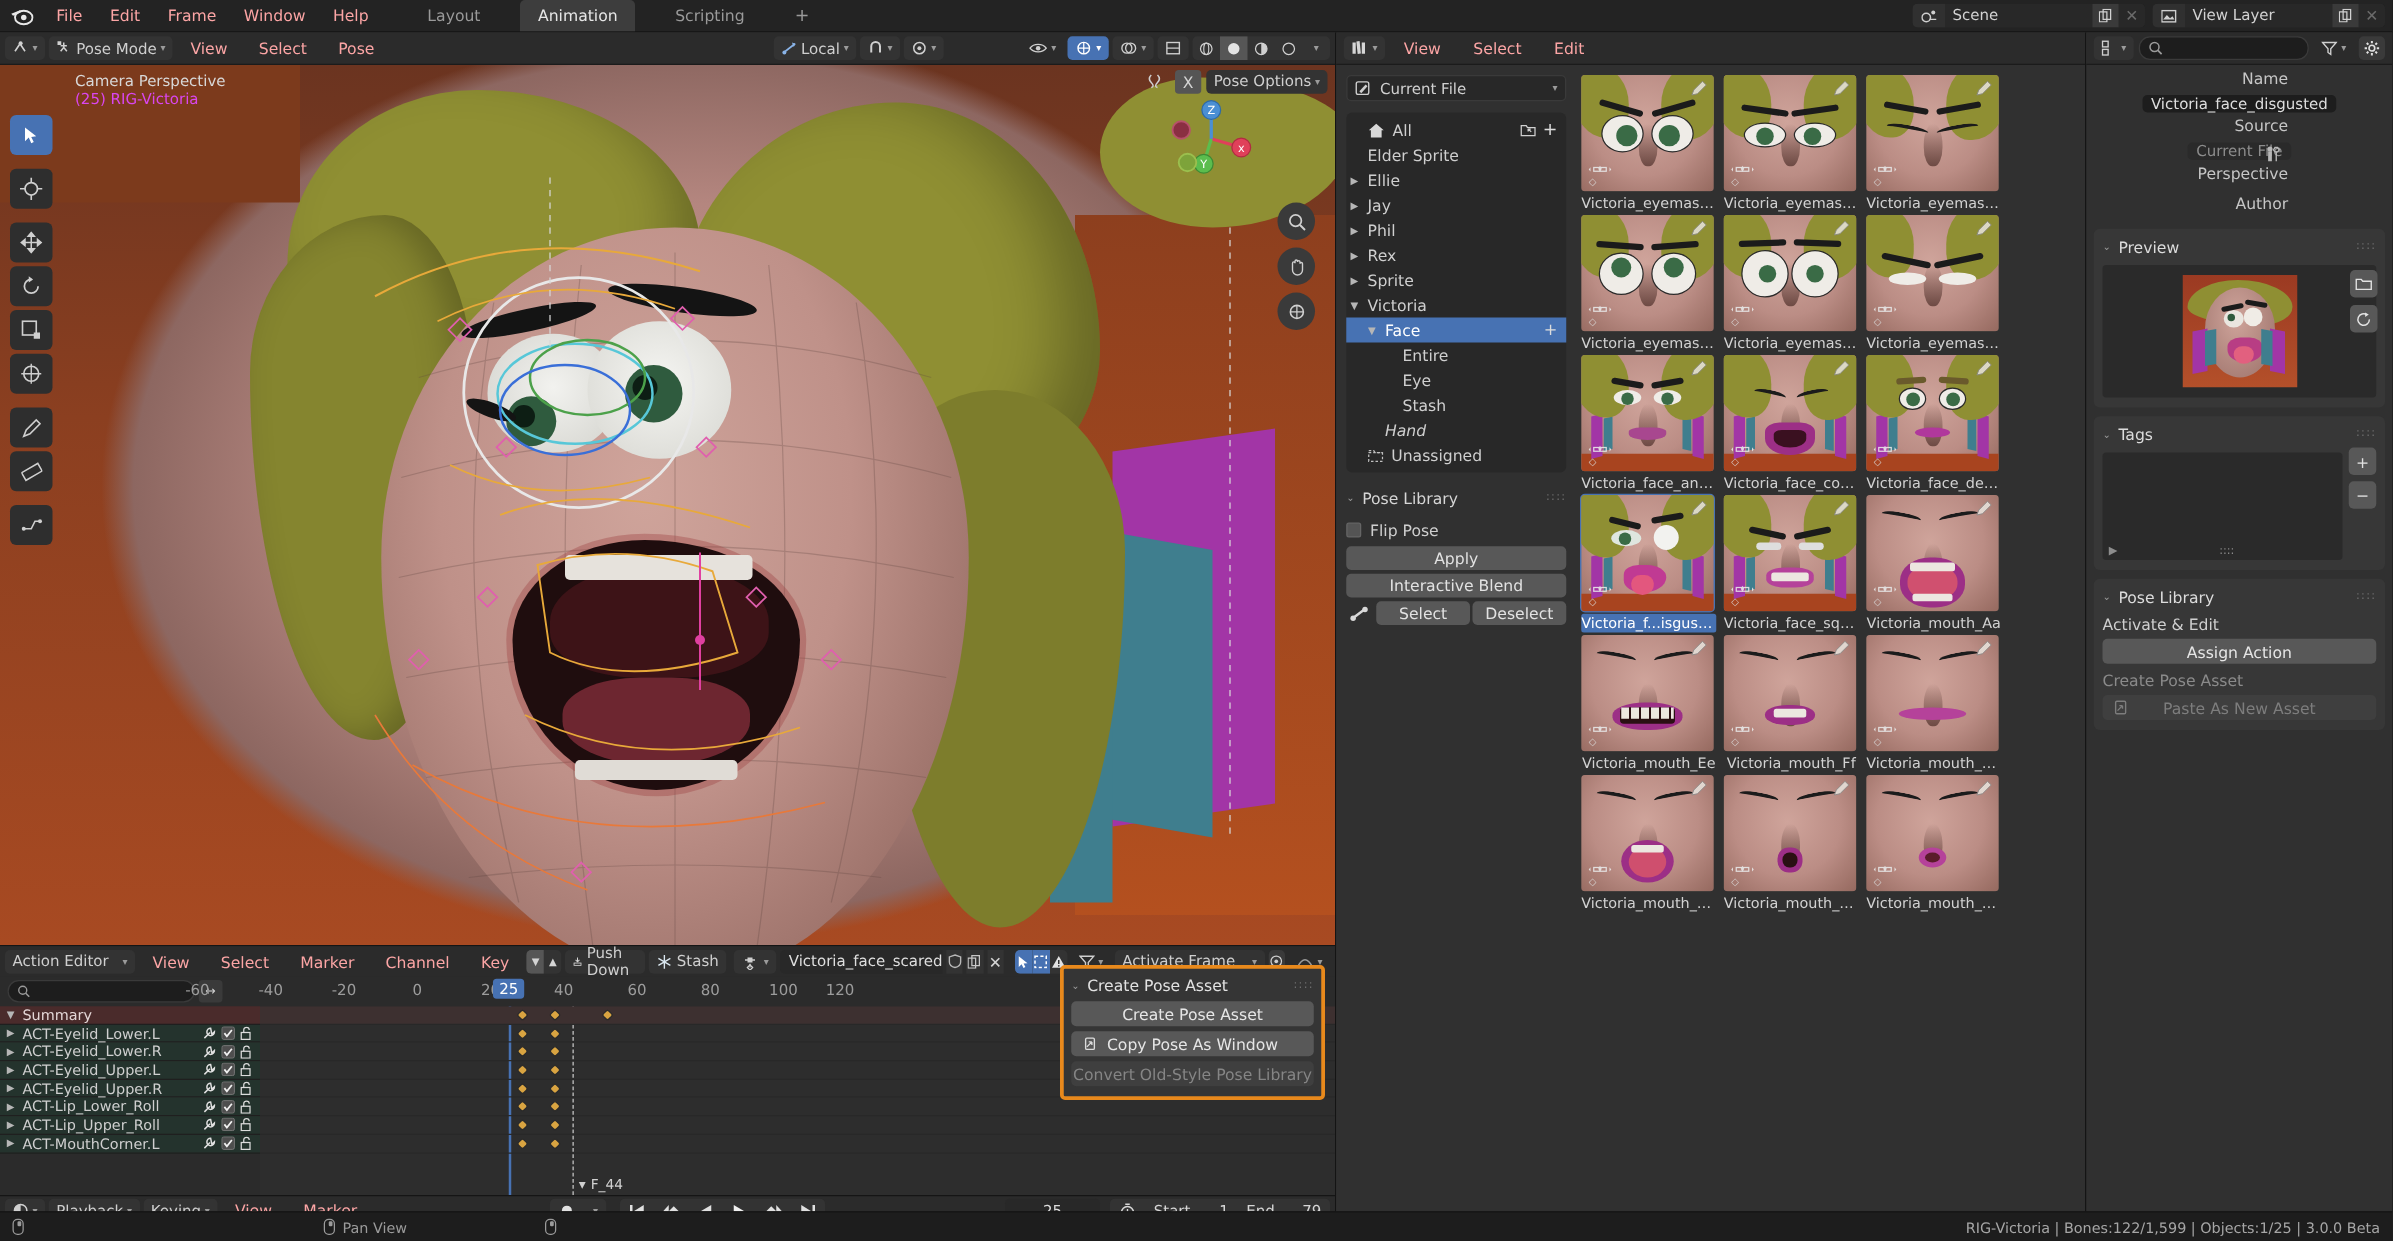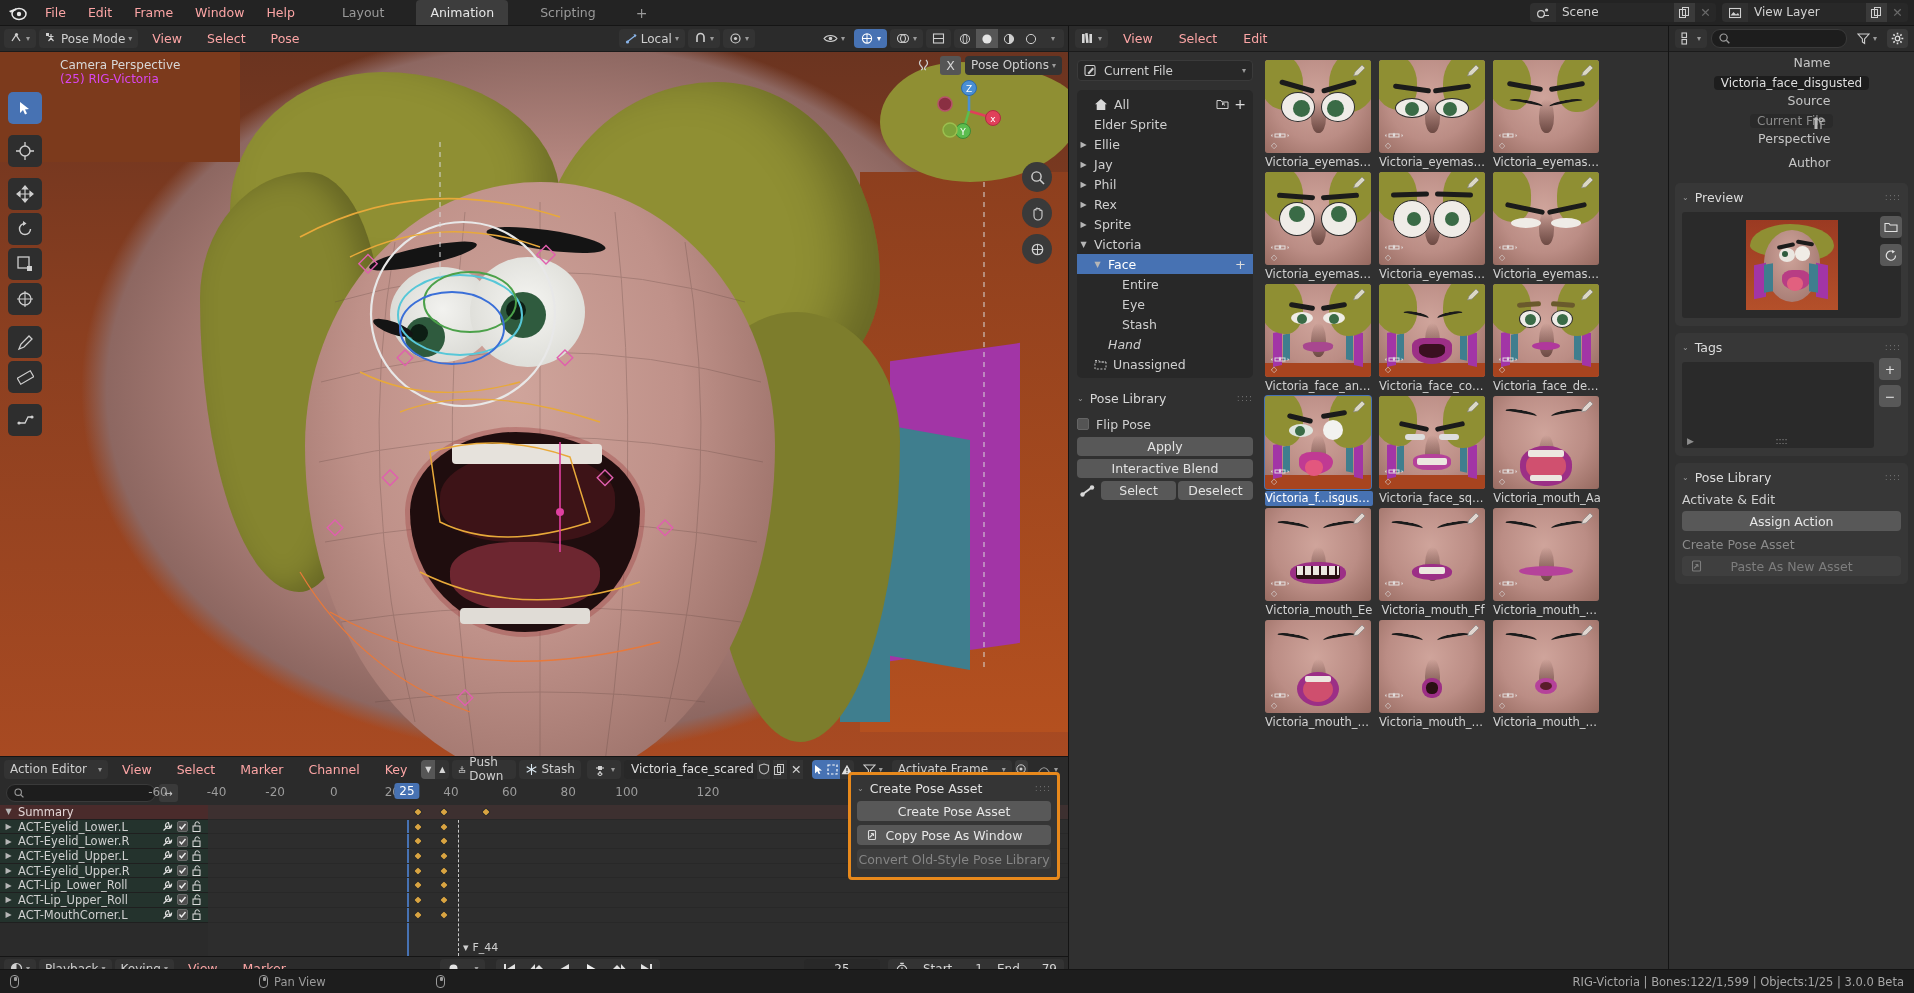--- a/index.html
+++ b/index.html
@@ -1429,21 +1429,21 @@
     <div id="ruler-ticks">
         <div class="ruler-num" style="left: 157.95px;">-60</div>
         <div class="ruler-num" style="left: 216.55px;">-40</div>
         <div class="ruler-num" style="left: 275.15px;">-20</div>
         <div class="ruler-num" style="left: 333.75px;">0</div>
         <div class="ruler-num" style="left: 392.35px;">20</div>
         <div class="ruler-num" style="left: 450.95px;">40</div>
         <div class="ruler-num" style="left: 509.55px;">60</div>
         <div class="ruler-num" style="left: 568.15px;">80</div>
         <div class="ruler-num" style="left: 626.75px;">100</div>
-        <div class="ruler-num" style="left: 708px; text-align: center;">120</div>
+        <div class="ruler-num" style="left: 672px; text-align: center;">120</div>
       </div>
     <div id="frame-indicator" style="position: absolute; top: 2px; background: rgb(71, 114, 179); color: rgb(255, 255, 255); border-radius: 3px; padding: 1px 5px; font-size: 12px; transform: translateX(-50%); left: 407px;">25</div>
   </div>
 
   <div id="chan-area">
       <div class="chan summary">
         <span class="tri">▼</span>
         <span>Summary</span>
       </div>
       <div class="chan">

